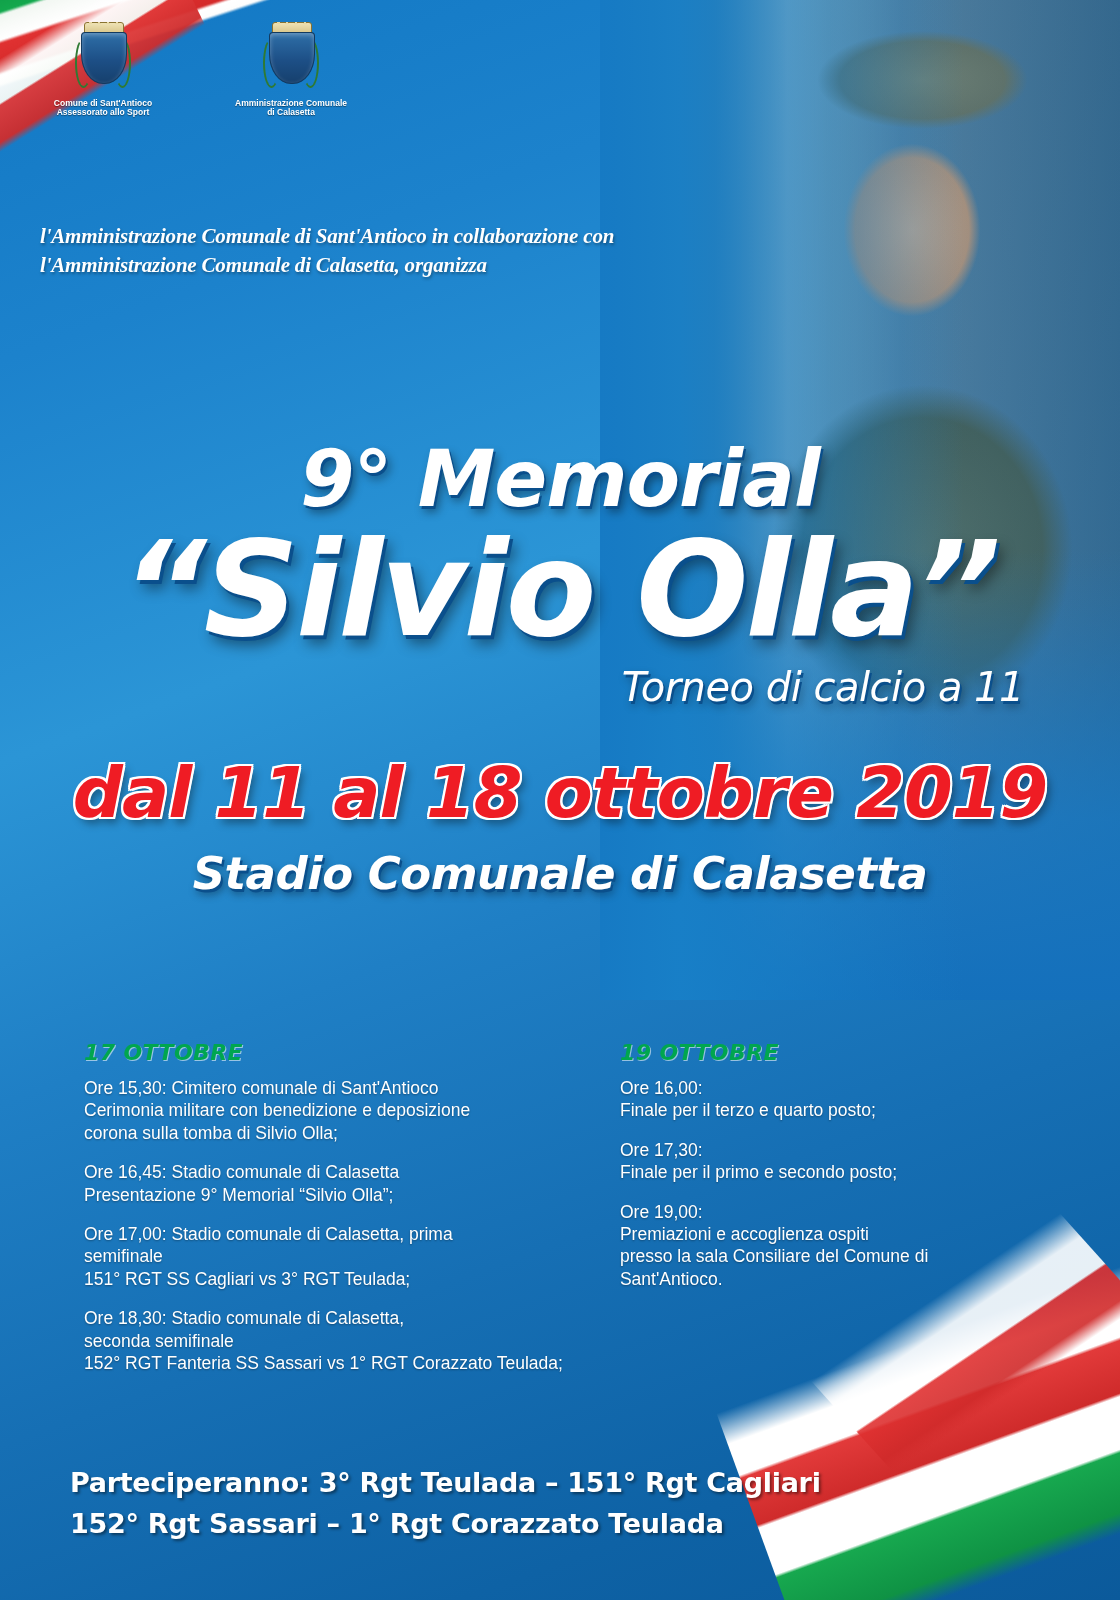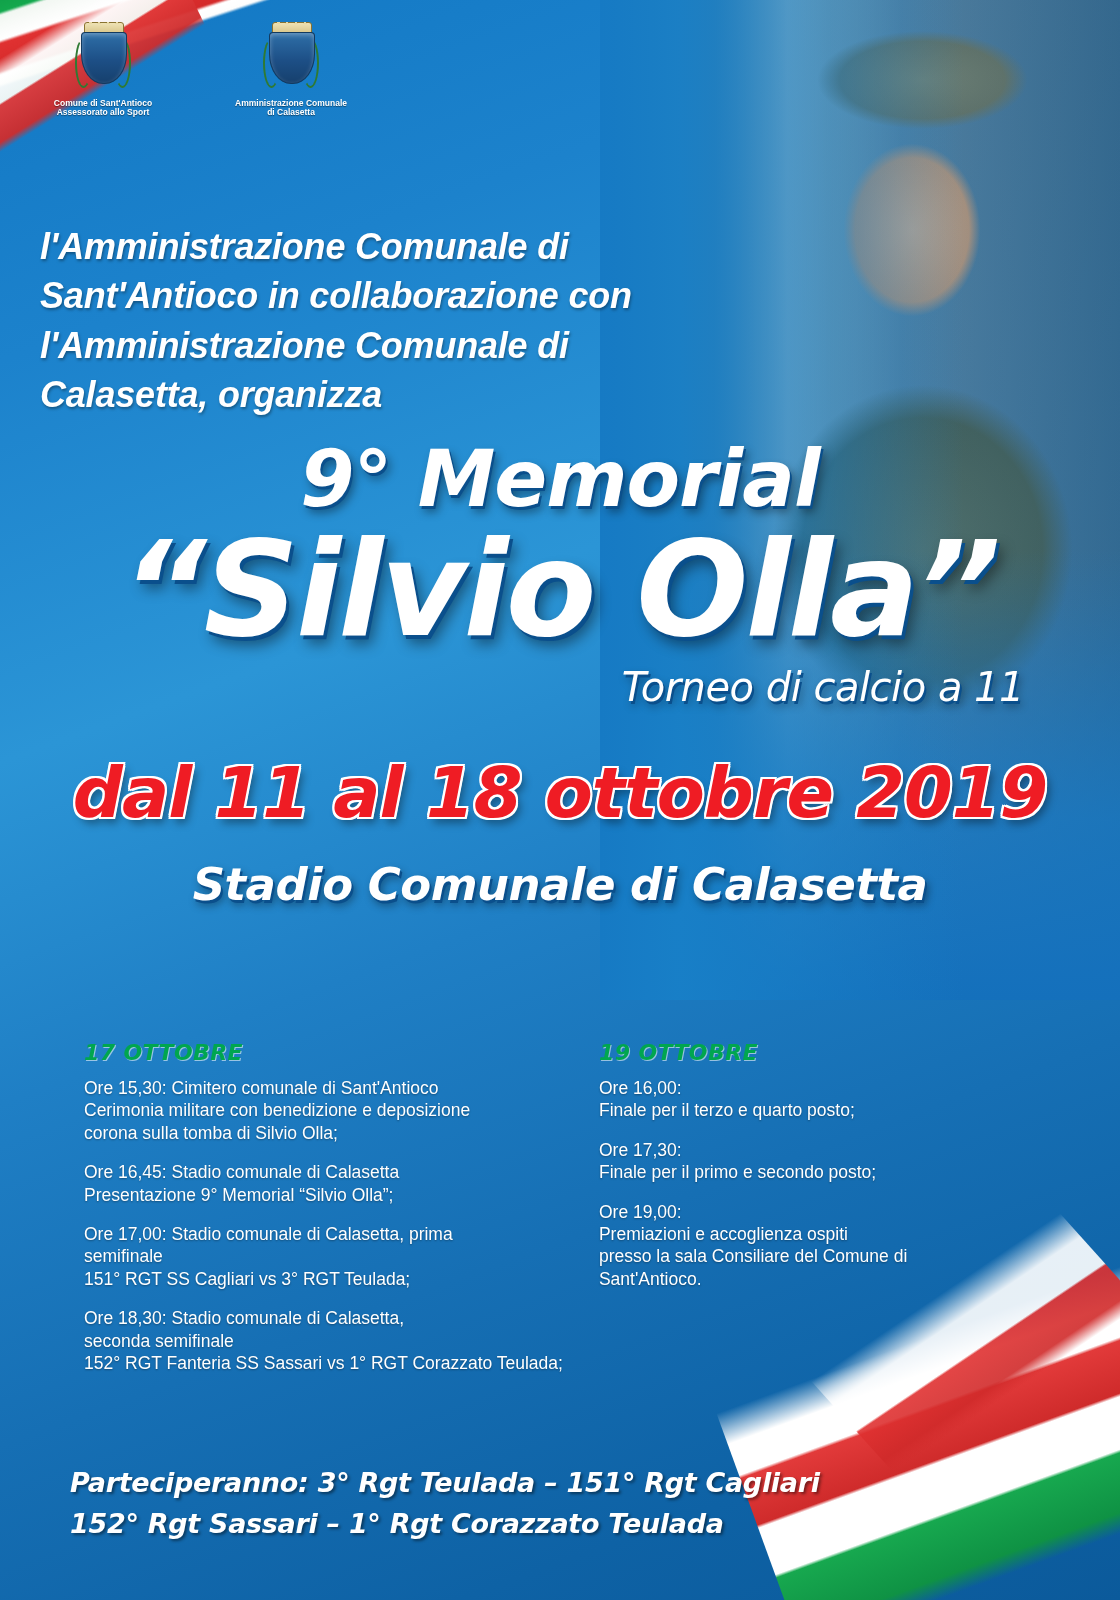--- a/index.html
+++ b/index.html
@@ -170,24 +170,24 @@
   .crest .cap2 { font-size: 8.5px; }
 
   
   .intro {
     position: absolute;
     left: 40px;
     top: 222px;
     width: 620px;
     z-index: 5;
     color: #ffffff;
-    font-family: Liberation Sans, sans-serif;
-    font-style: italic;
-    font-weight: bold;
-    font-size: 36px;
+    font-family: Liberation Serif, serif;
+    font-style: italic;
+    font-weight: bold;
+    font-size: 21px;
     line-height: 1.37;
     letter-spacing: -0.2px;
     text-shadow: 1px 2px 3px rgba(0,0,0,.35);
   }
 
   
   .title-block {
     position: absolute;
     left: 0; right: 0;
     top: 440px;
@@ -244,34 +244,34 @@
       -2px -2px 0 #ffffff, 2px -2px 0 #ffffff, -2px 2px 0 #ffffff, 2px 2px 0 #ffffff,
       4px 6px 9px rgba(0,0,0,.38);
   }
   .t-venue {
     font-family: "DejaVu Sans", sans-serif;
     font-style: italic;
     font-weight: bold;
     font-size: 45px;
     color: #ffffff;
     letter-spacing: -0.5px;
-    margin-top: 24px;
+    margin-top: 13px;
     text-shadow: 2px 3px 0 #0a4f8c, 3px 5px 9px rgba(0,0,0,.4);
   }
 
   
   .programme {
     position: absolute;
     left: 0; right: 0;
     top: 1040px;
     z-index: 5;
     display: flex;
     padding: 0 52px 0 84px;
     box-sizing: border-box;
-    gap: 24px;
+    gap: 45px;
   }
   .col { width: 50%; }
   .col-right { padding-left: 12px; }
   .day-head {
     font-family: "DejaVu Sans", sans-serif;
     font-style: italic;
     font-weight: bold;
     font-size: 22px;
     color: #00a64f;
     letter-spacing: 0.4px;
@@ -289,21 +289,20 @@
   .blk div { white-space: nowrap; }
 
   
   .footer {
     position: absolute;
     left: 70px;
     bottom: 56px;
     z-index: 6;
     color: #ffffff;
     font-family: "DejaVu Sans", sans-serif;
-    font-style: italic;
     font-weight: bold;
     font-size: 27px;
     line-height: 1.5;
     letter-spacing: -0.3px;
     text-shadow: 2px 2px 3px rgba(0,0,0,.45);
   }
 </style>
 </head>
 <body>
 

